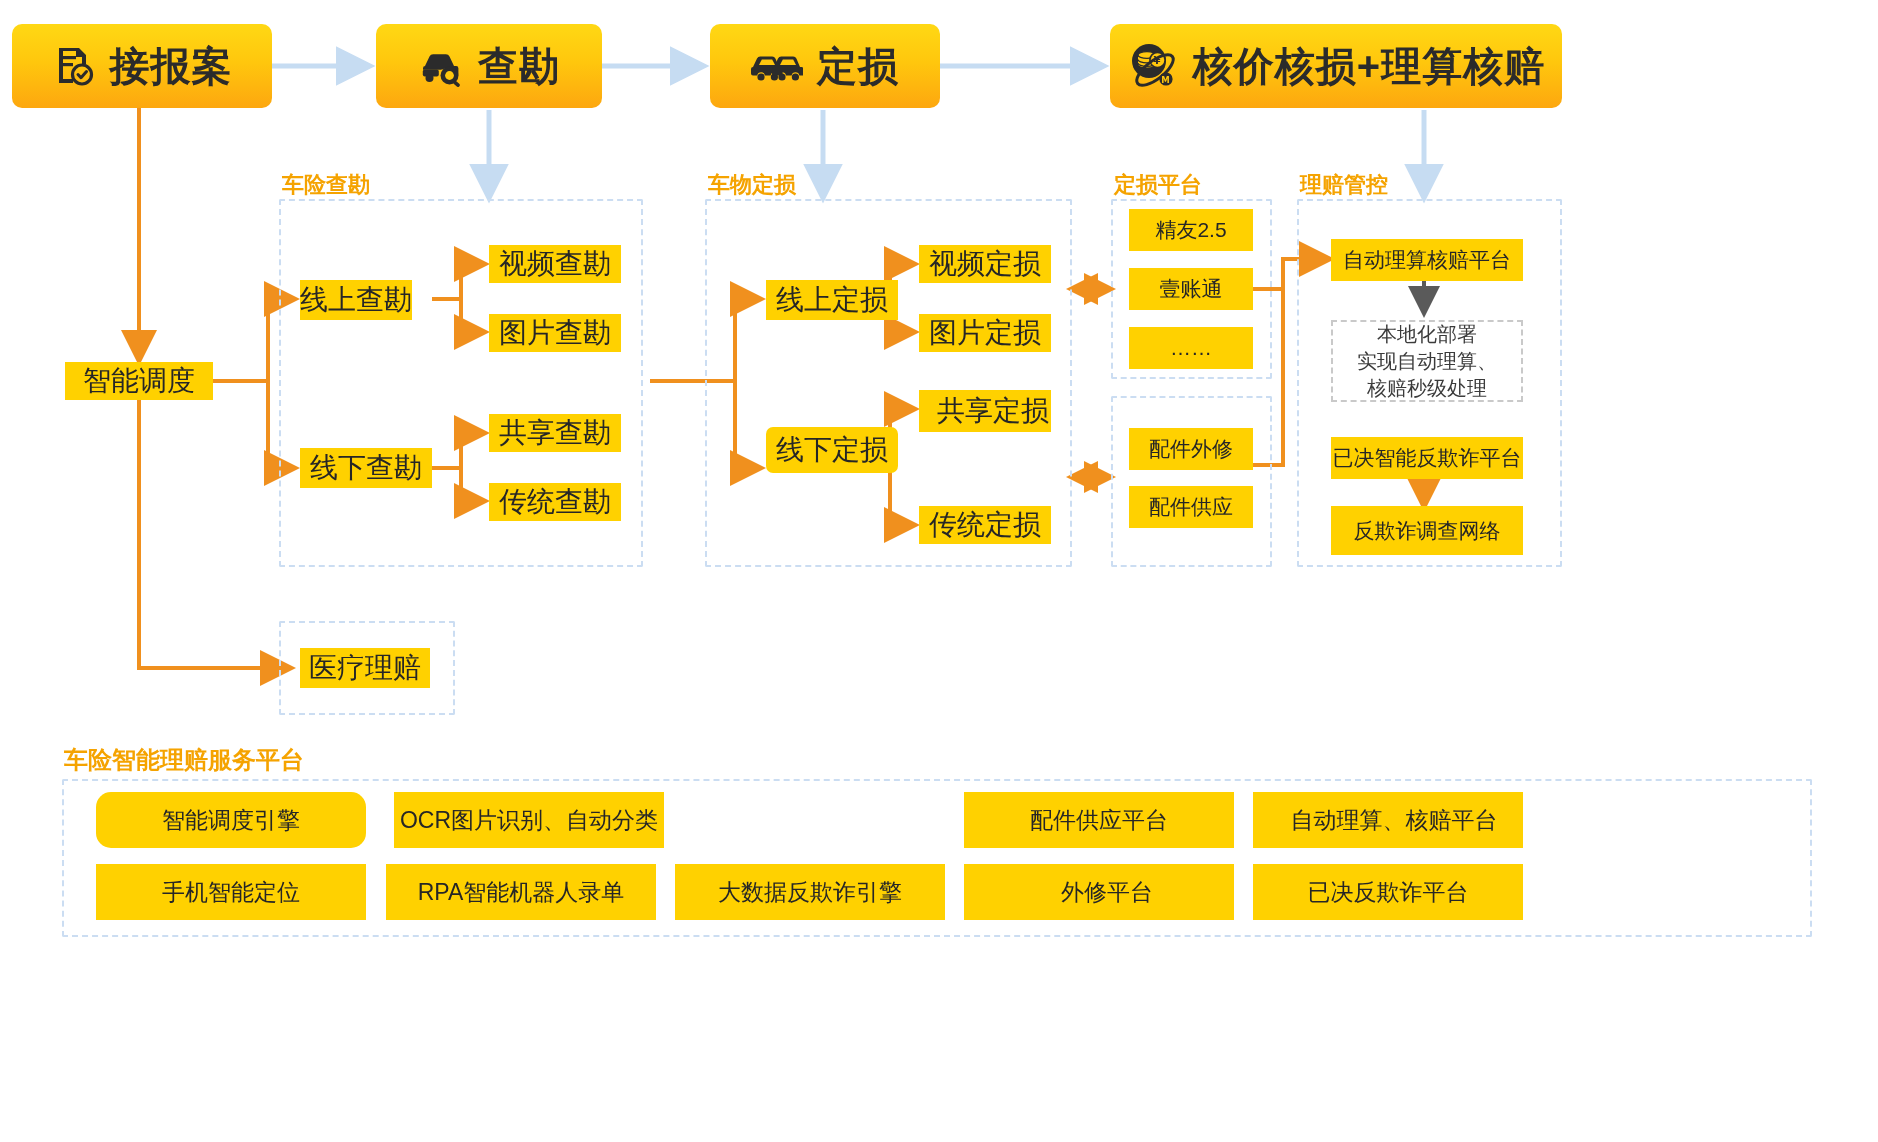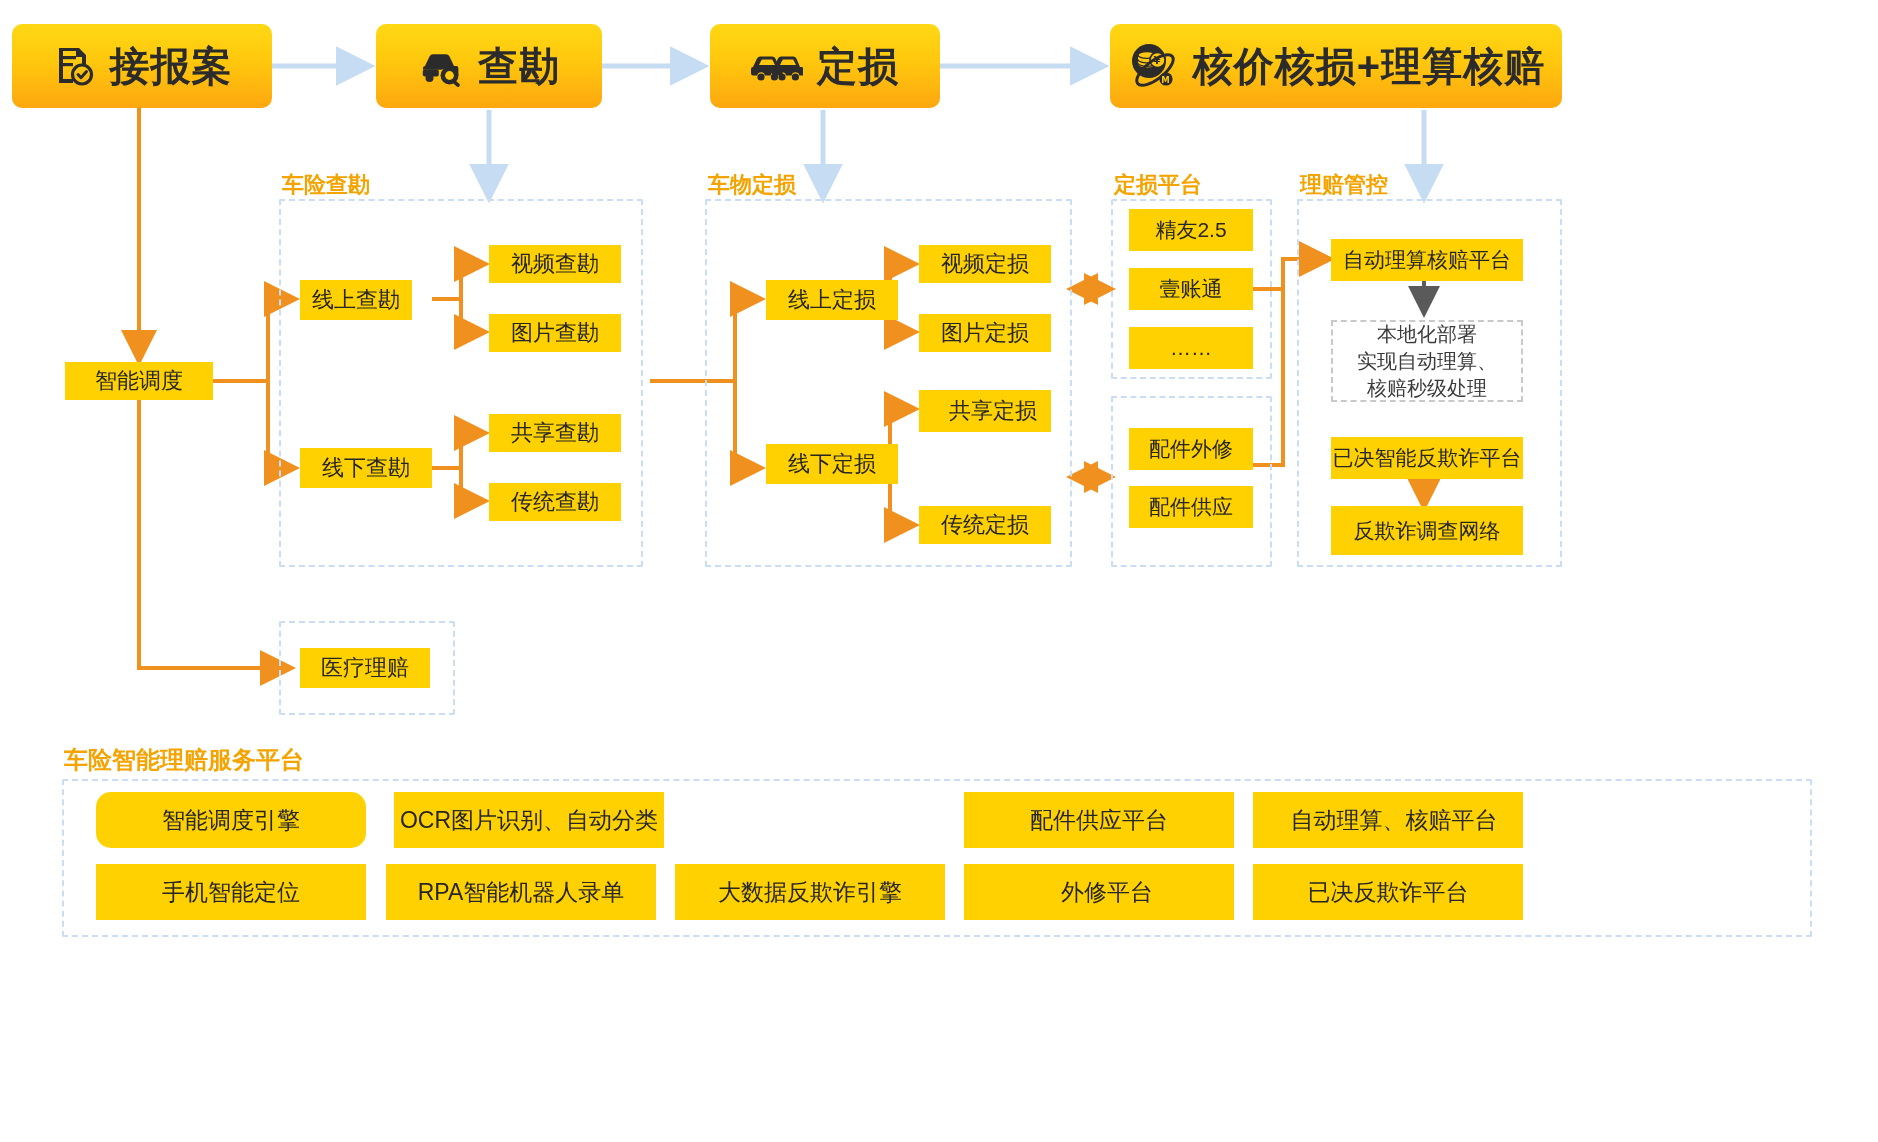--- a/index.html
+++ b/index.html
@@ -14,21 +14,21 @@
     background:linear-gradient(180deg,#FFD814 0%,#FFC70D 45%,#FDA70F 100%);
     display:flex;align-items:center;justify-content:center;gap:14px;
     color:#2b2b2b;font-size:40px;font-weight:700;letter-spacing:1px;
   }
   .stage .ico{display:flex;align-items:center;justify-content:center;}
   .stage .ico svg{display:block;}
 
   .ybox{
     background:#FFD100;
     display:flex;align-items:center;justify-content:center;
-    color:#262626;font-size:22px;font-weight:400;text-align:center;
+    color:#262626;font-size:28px;font-weight:400;text-align:center;
     line-height:1.2;
   }
   .ybox.sm{font-size:21px;}
 
   .group{
     border:2px dashed #CBDDF2;
     background:transparent;
     border-radius:2px;
   }
   .group-label{
@@ -235,21 +235,21 @@
   </div>
 
   <div class="abs group-label" style="left:708px;top:170px;">
     <span>车物定损</span>
   </div>
   <div class="abs group" style="left:705px;top:199px;width:367px;height:368px;"></div>
 
   <div class="abs ybox" style="left:766px;top:280px;width:132px;height:40px;">
     <span>线上定损</span>
   </div>
-  <div class="abs ybox" style="left:766px;top:444px;width:132px;height:40px;">
+  <div class="abs ybox" style="left:766px;top:427px;width:132px;height:46px;border-radius:7px;">
     <span>线下定损</span>
   </div>
 
   <div class="abs ybox" style="left:919px;top:245px;width:132px;height:38px;">
     <span>视频定损</span>
   </div>
   <div class="abs ybox" style="left:919px;top:314px;width:132px;height:38px;">
     <span>图片定损</span>
   </div>
   <div class="abs ybox" style="left:919px;top:390px;width:132px;height:42px;padding-left:16px;">

